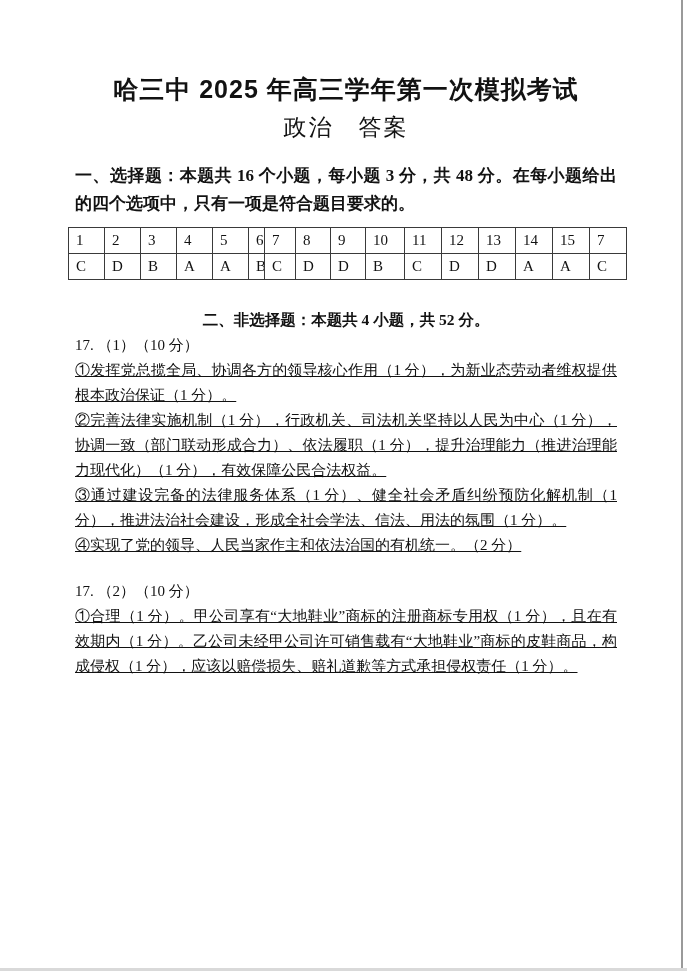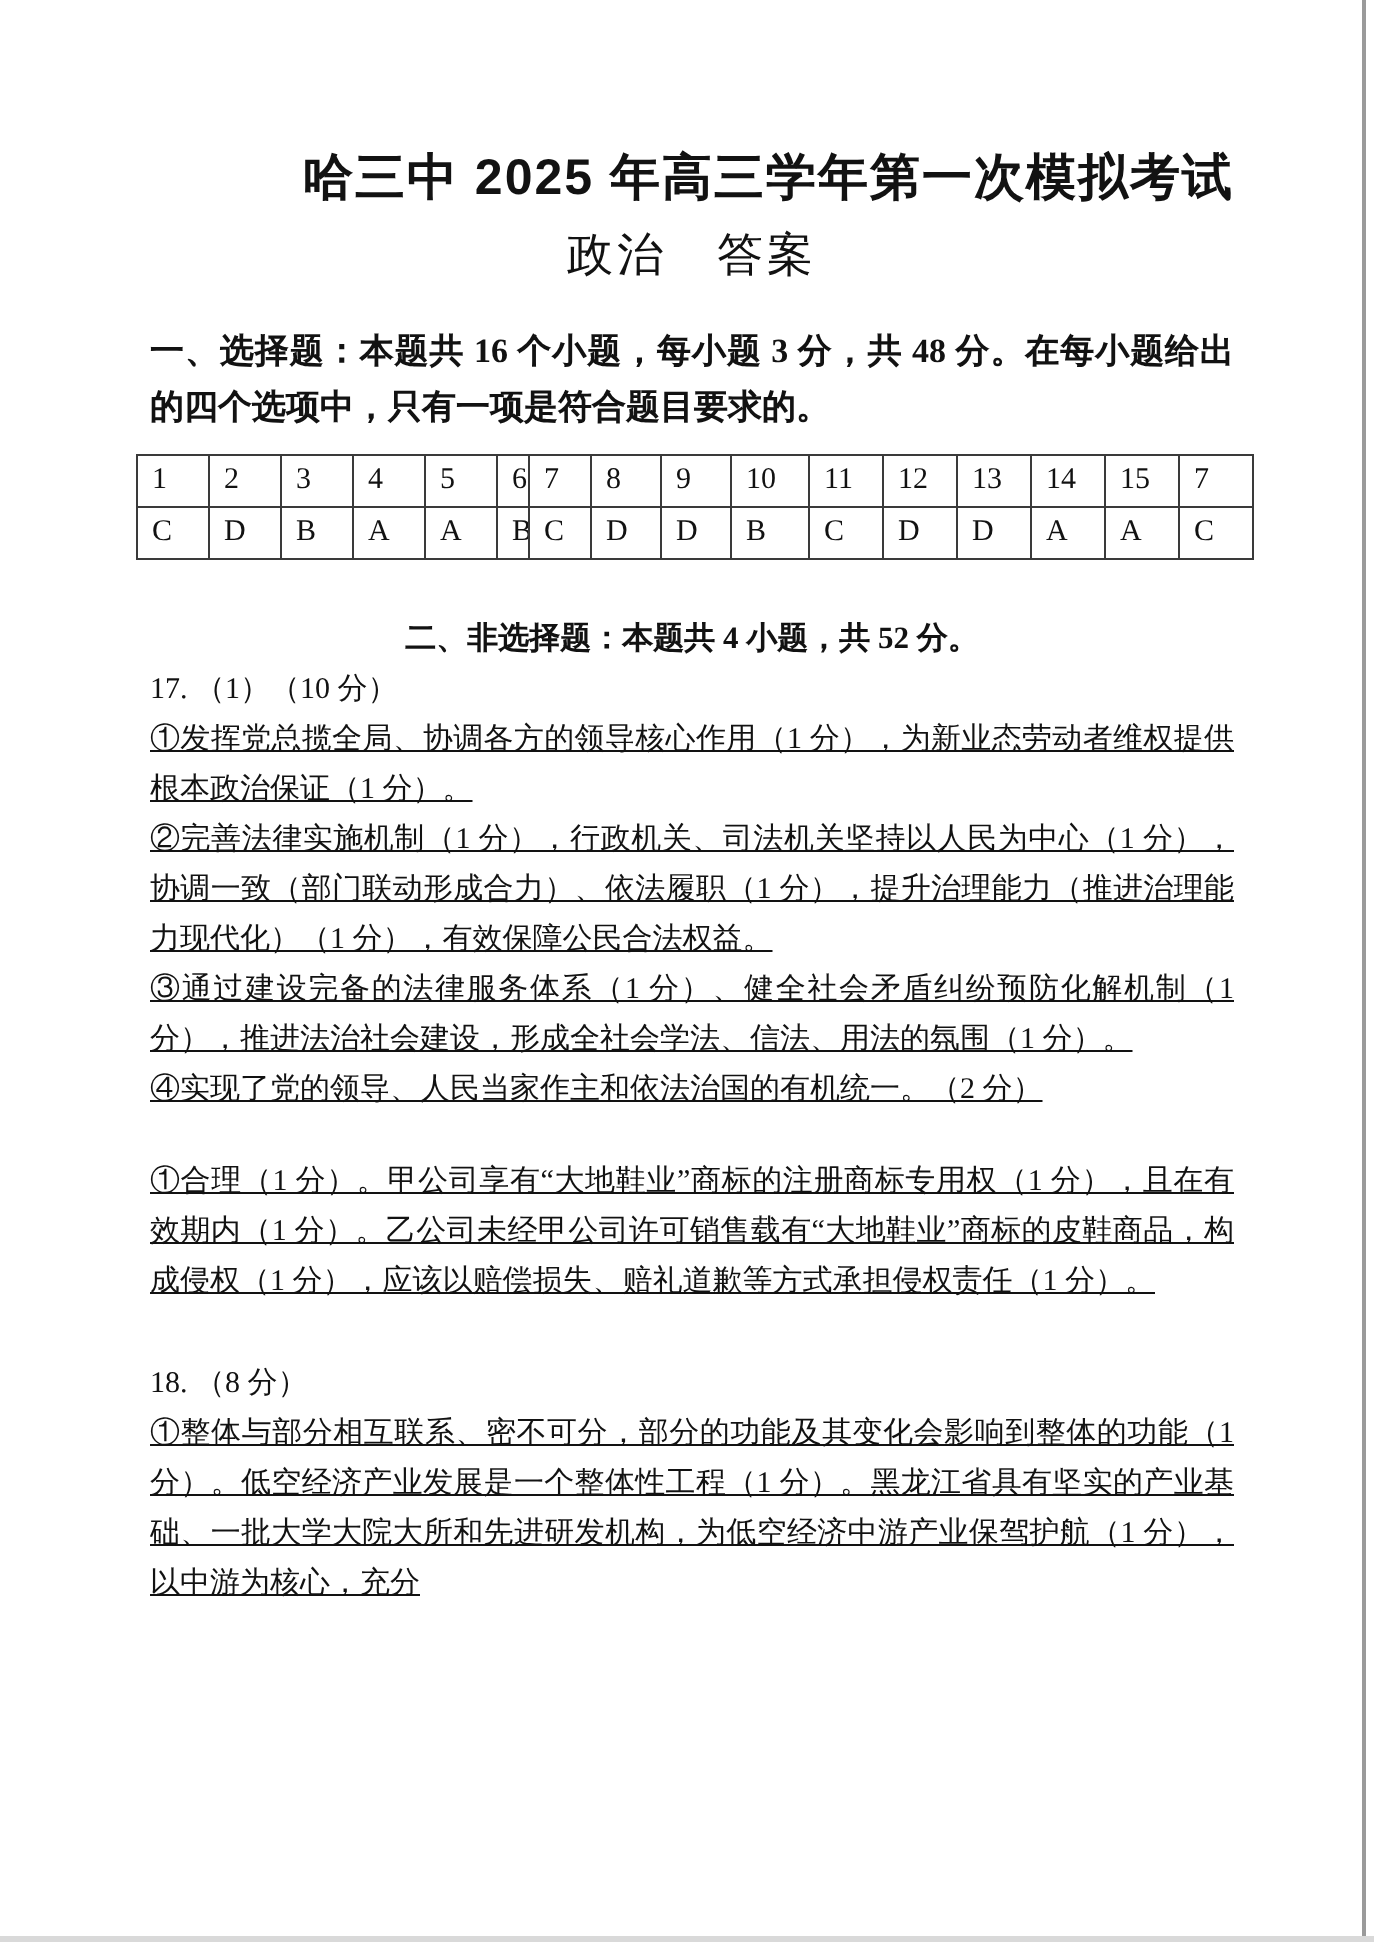--- a/index.html
+++ b/index.html
@@ -26,21 +26,21 @@
     bottom: 0;
     width: 687px;
     height: 3px;
     background: #d9d9d9;
   }
   .page {
     padding: 74px 70px 0 75px;
     box-sizing: border-box;
   }
   .title {
-    text-align: right;
+    text-align: center;
     font-family: "Liberation Sans", "DejaVu Sans", sans-serif;
     font-weight: 700;
     font-size: 25px;
     line-height: 30px;
     letter-spacing: 1px;
     white-space: nowrap;
   }
   .subtitle {
     text-align: center;
     font-size: 23px;
@@ -166,24 +166,21 @@
 
   <div class="q-block">
     <div class="q-label">17. （1）（10 分）</div>
     <p class="pt">①发挥党总揽全局、协调各方的领导核心作用（1 分），为新业态劳动者维权提供根本政治保证（1 分）。</p>
     <p class="pt">②完善法律实施机制（1 分），行政机关、司法机关坚持以人民为中心（1 分），协调一致（部门联动形成合力）、依法履职（1 分），提升治理能力（推进治理能力现代化）（1 分），有效保障公民合法权益。</p>
     <p class="pt">③通过建设完备的法律服务体系（1 分）、健全社会矛盾纠纷预防化解机制（1 分），推进法治社会建设，形成全社会学法、信法、用法的氛围（1 分）。</p>
     <p class="pt">④实现了党的领导、人民当家作主和依法治国的有机统一。（2 分）</p>
   </div>
 
   <div class="q-block gap-a">
+    <div class="q-label">17. （2）（10 分）</div>
     <p class="pt">①合理（1 分）。甲公司享有“大地鞋业”商标的注册商标专用权（1 分），且在有效期内（1 分）。乙公司未经甲公司许可销售载有“大地鞋业”商标的皮鞋商品，构成侵权（1 分），应该以赔偿损失、赔礼道歉等方式承担侵权责任（1 分）。</p>
   </div>
 
-  <div class="q-block gap-b">
-    <div class="q-label">18. （8 分）</div>
-    <p class="pt">①整体与部分相互联系、密不可分，部分的功能及其变化会影响到整体的功能（1 分）。低空经济产业发展是一个整体性工程（1 分）。黑龙江省具有坚实的产业基础、一批大学大院大所和先进研发机构，为低空经济中游产业保驾护航（1 分），以中游为核心，充分</p>
-  </div>
 
 </div>
 
 <div class="scan-edge-right"></div>
 <div class="scan-edge-bottom"></div>
 
 </body></html>

